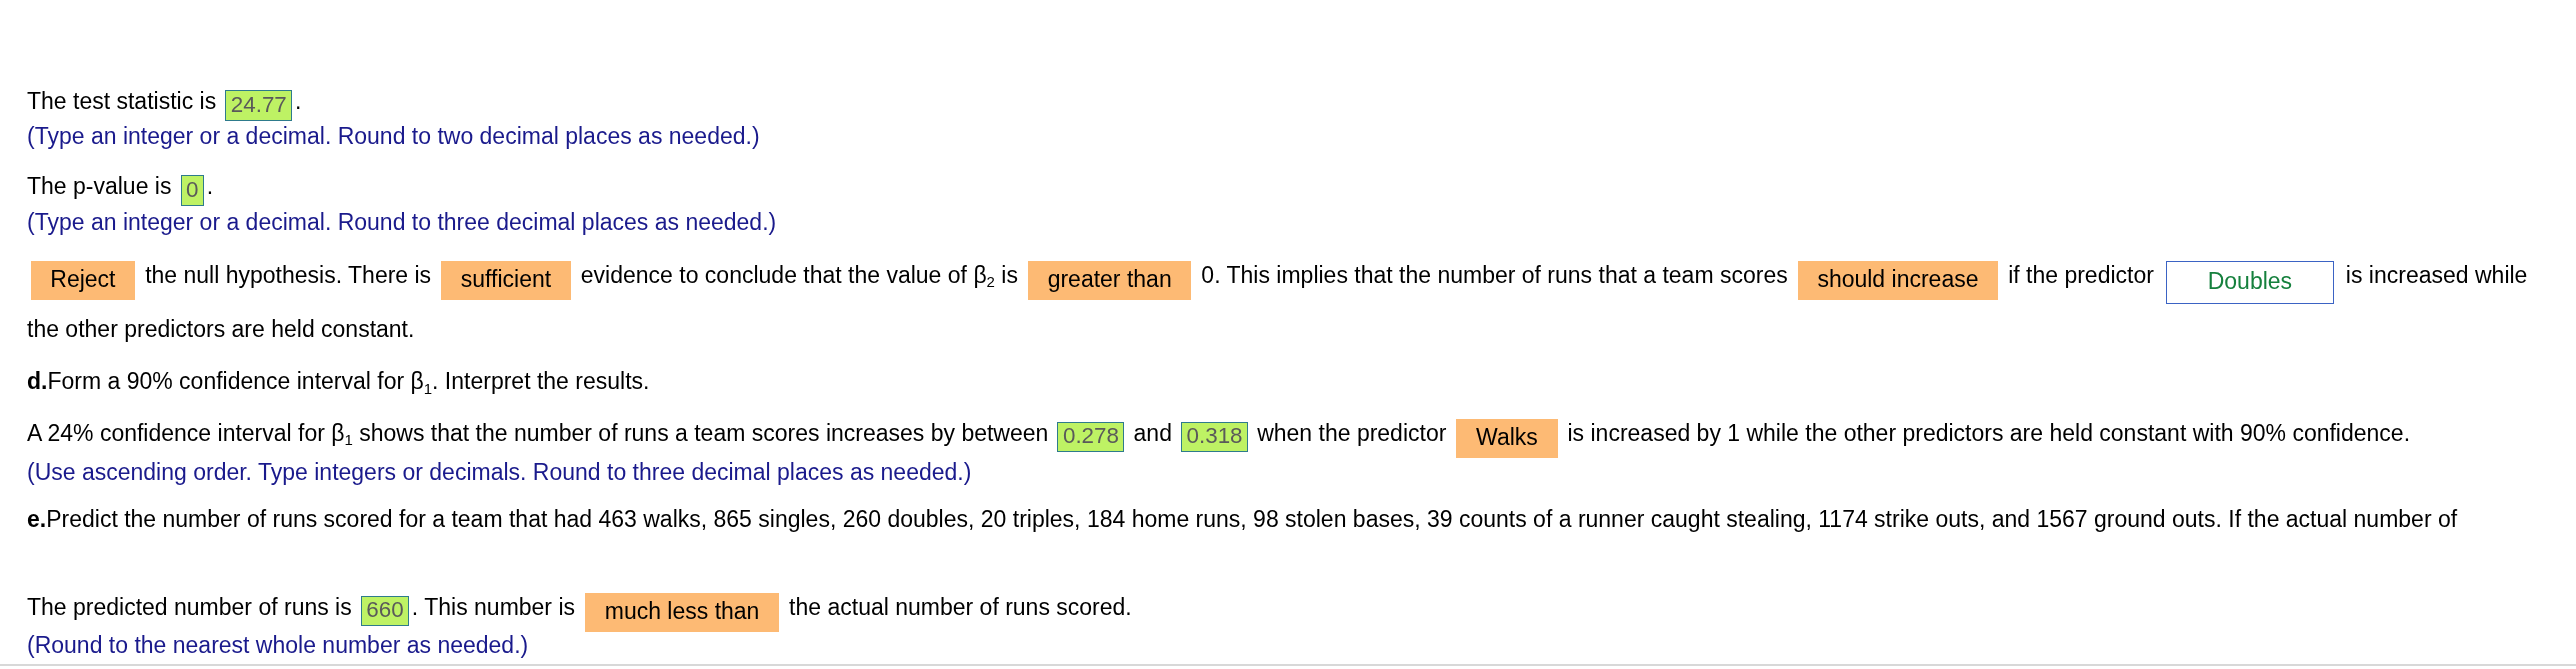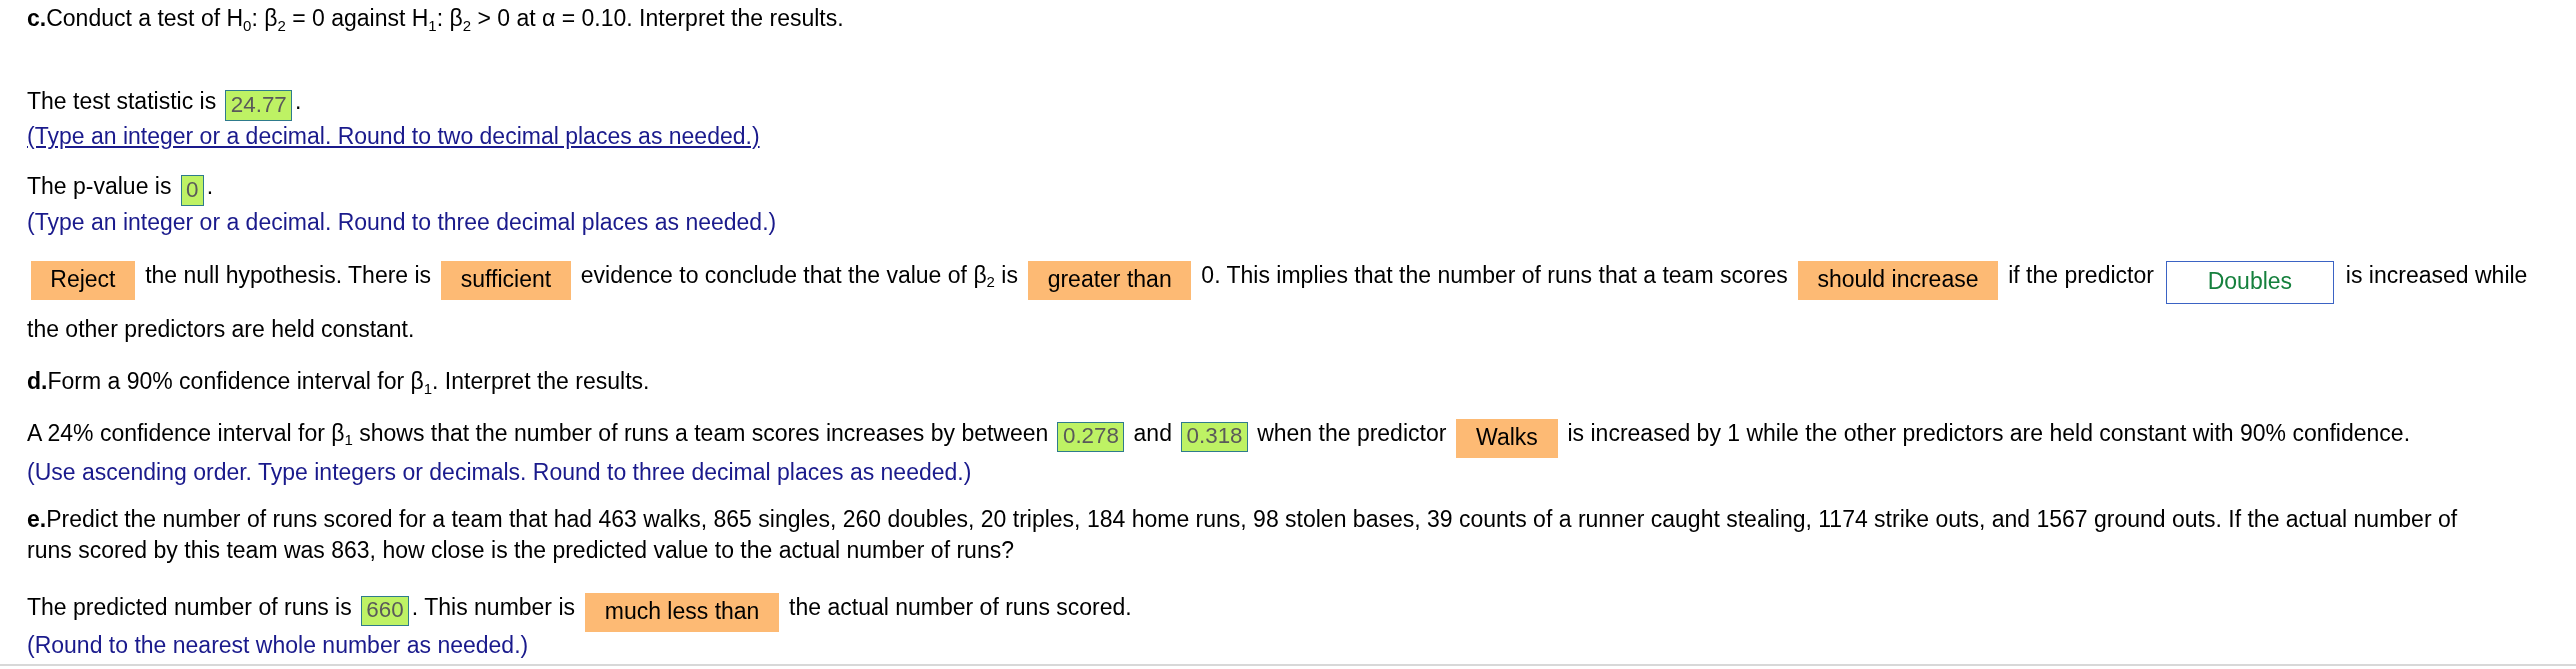--- a/index.html
+++ b/index.html
@@ -90,29 +90,26 @@
     width: 2576px;
     height: 1.8px;
     background: #d8d8d8;
   }
 </style>
 </head>
 <body>
 
 <div class="page">
 
-  <div class="row" style="top:7.2px;">
-    <span class="bold">c.</span><span class="txt">Conduct a test of H</span><span class="sub">0</span><span class="txt">: β</span><span class="sub">2</span><span class="txt"> = 0 against H</span><span class="sub">1</span><span class="txt">: β</span><span class="sub">2</span><span class="txt"> &gt; 0 at α = 0.10. Interpret the results.</span>
-  </div>
 
   <div class="row" style="top:90px;">
     <span class="txt">The test statistic is</span>
     <span class="ansbox">24.77</span><span class="txt">.</span>
   </div>
-  <div class="row hint" style="top:125px;text-decoration:underline;">(Type an integer or a decimal. Round to two decimal places as needed.)</div>
+  <div class="row hint" style="top:125px;">(Type an integer or a decimal. Round to two decimal places as needed.)</div>
 
   <div class="row" style="top:175px;">
     <span class="txt">The p-value is</span>
     <span class="ansbox">0</span><span class="txt">.</span>
   </div>
   <div class="row hint" style="top:211px;">(Type an integer or a decimal. Round to three decimal places as needed.)</div>
 
   <div class="row" style="top:261px;">
     <span class="dd">Reject</span>
     <span class="txt">the null hypothesis. There is</span>
@@ -140,21 +137,20 @@
     <span class="ansbox">0.318</span>
     <span class="txt">when the predictor</span>
     <span class="dd">Walks</span>
     <span class="txt">is increased by 1 while the other predictors are held constant with 90% confidence.</span>
   </div>
   <div class="row hint" style="top:461px;">(Use ascending order. Type integers or decimals. Round to three decimal places as needed.)</div>
 
   <div class="row" style="top:508px;">
     <span class="bold">e.</span><span class="txt">Predict the number of runs scored for a team that had 463 walks, 865 singles, 260 doubles, 20 triples, 184 home runs, 98 stolen bases, 39 counts of a runner caught stealing, 1174 strike outs, and 1567 ground outs. If the actual number of</span>
   </div>
-  <div class="row" style="top:539px;">runs scored by this team was 863, how close is the predicted value to the actual number of runs?</div>
 
   <div class="row" style="top:593px;">
     <span class="txt">The predicted number of runs is</span>
     <span class="ansbox">660</span><span class="txt">. This number is</span>
     <span class="dd">much less than</span>
     <span class="txt">the actual number of runs scored.</span>
   </div>
   <div class="row hint" style="top:634px;">(Round to the nearest whole number as needed.)</div>
 
   <div class="divider"></div>

